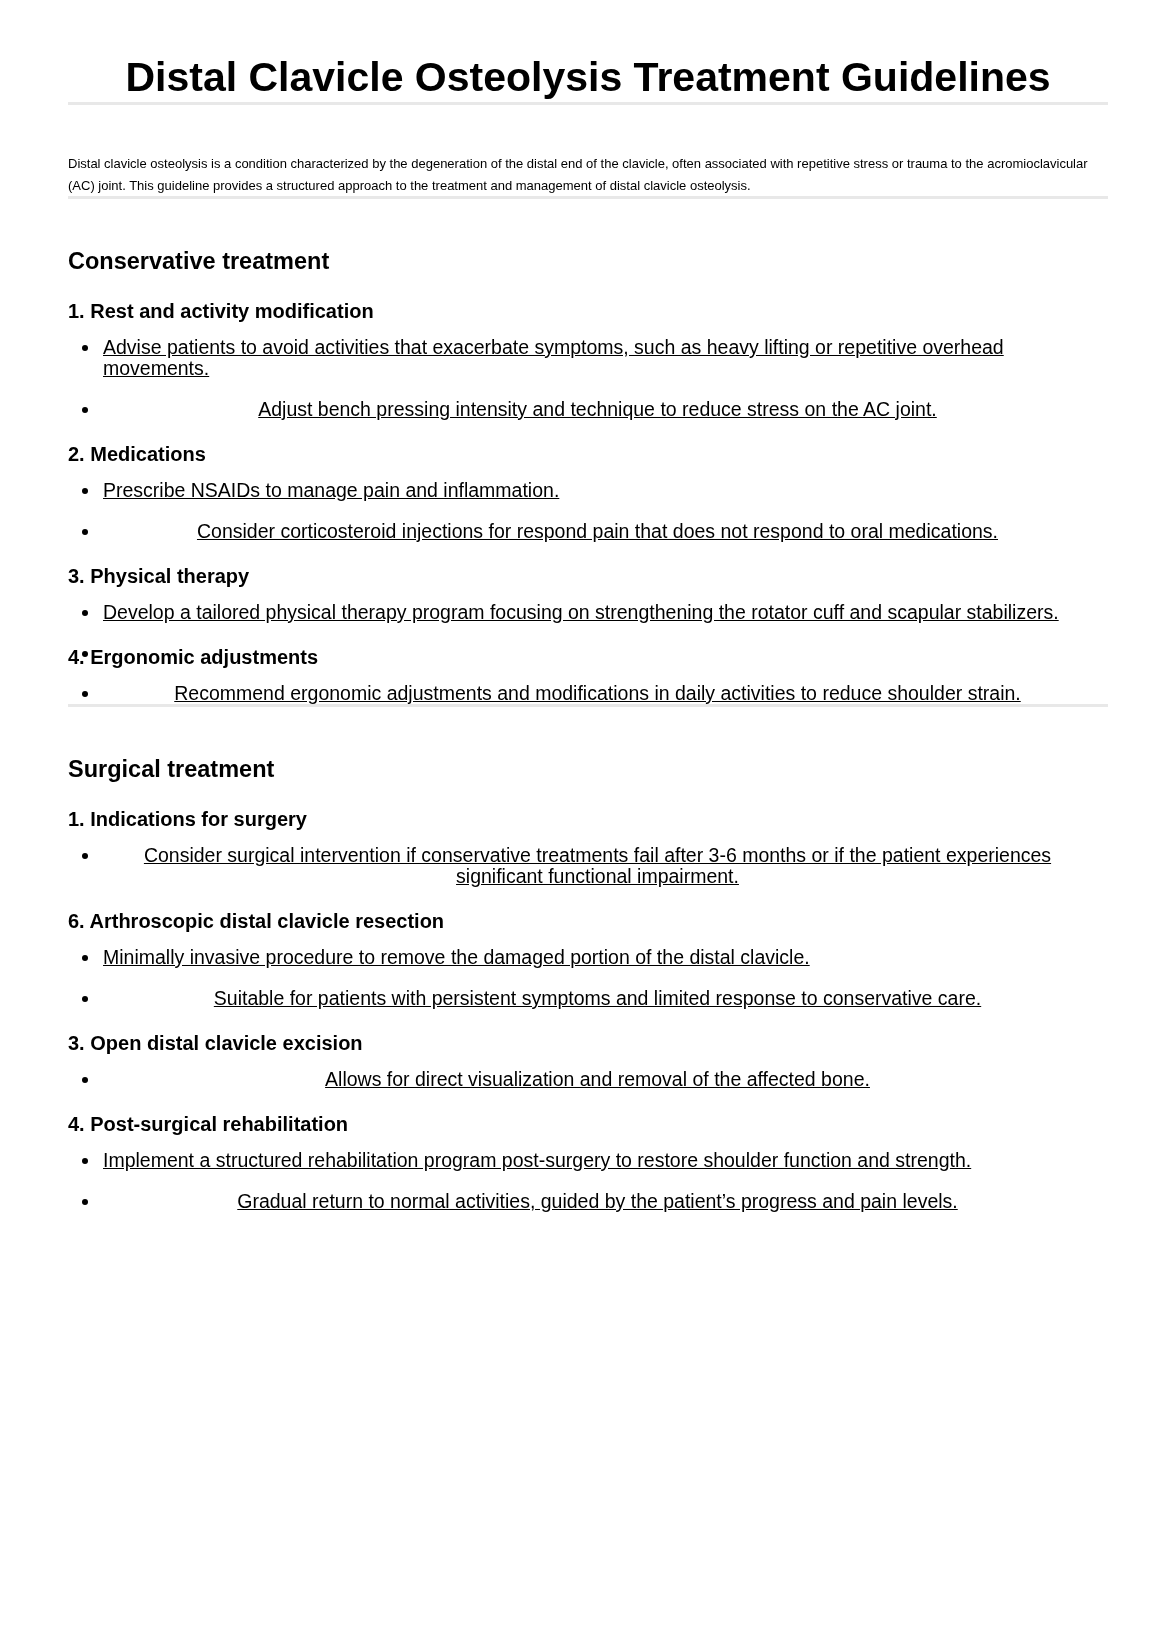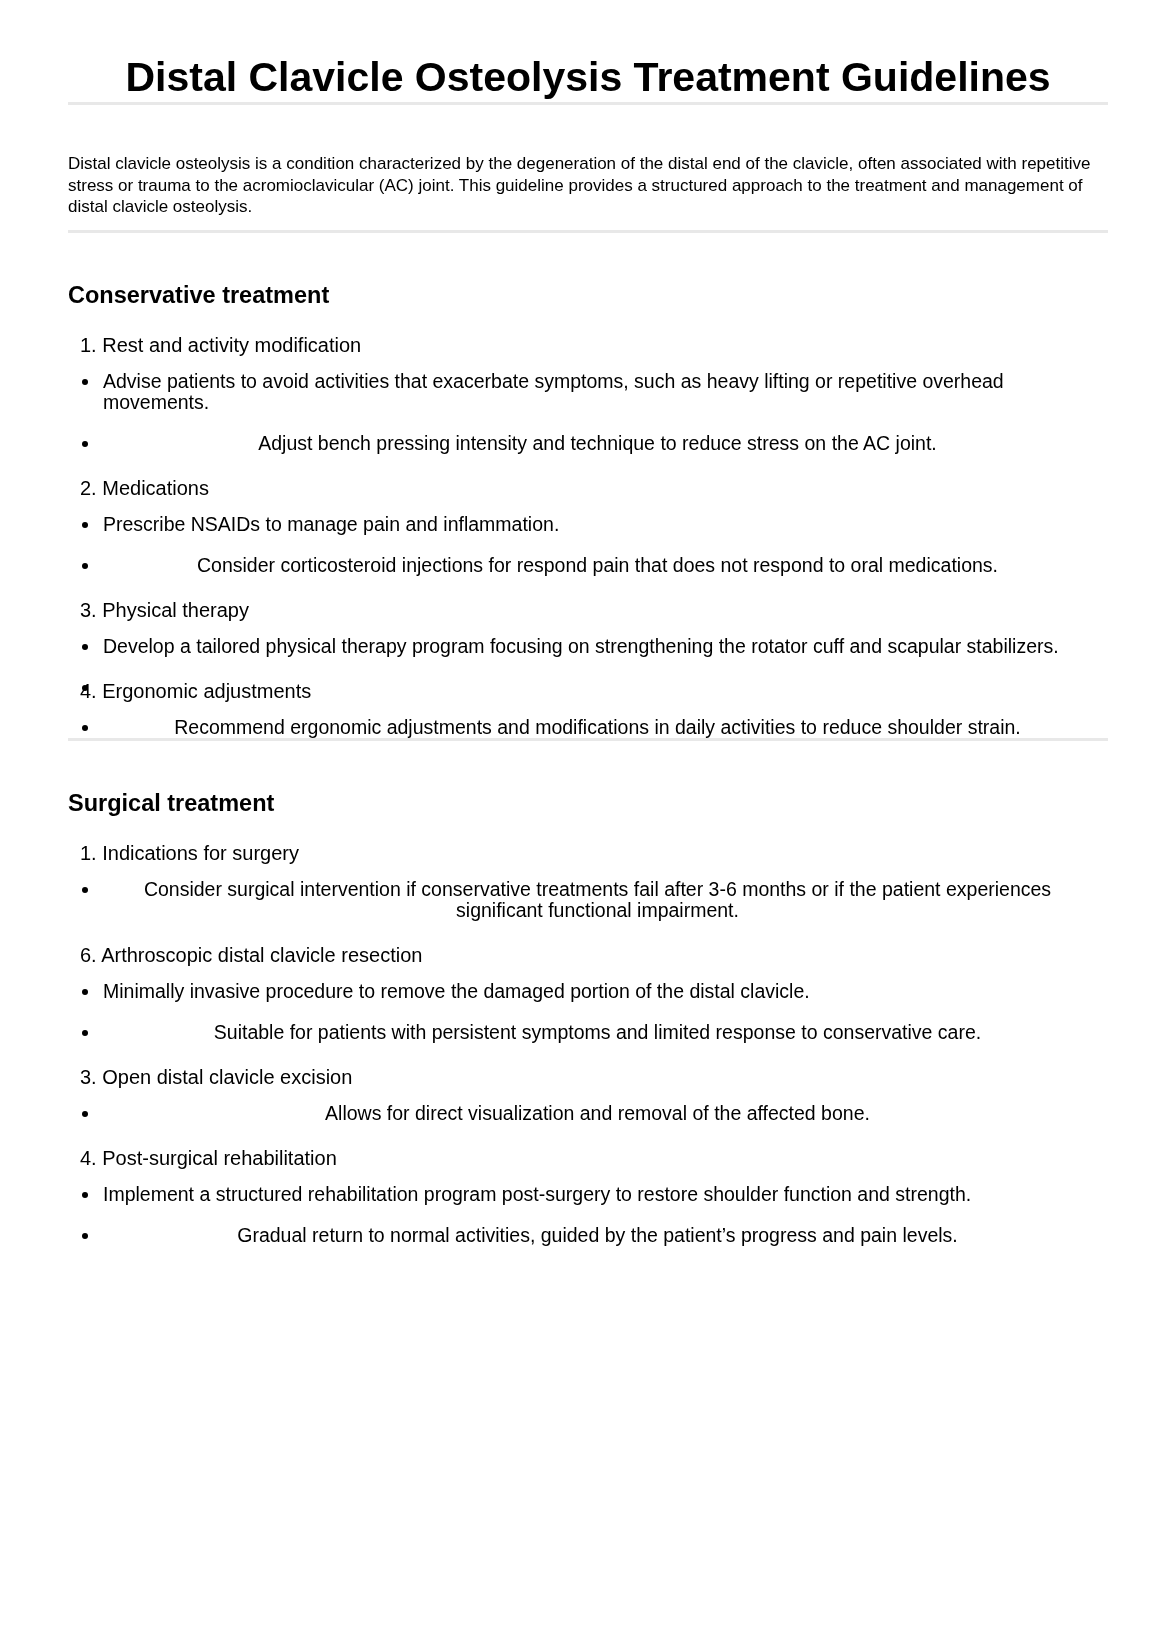--- a/index.html
+++ b/index.html
@@ -26,42 +26,43 @@
       line-height: 50px;
     }
     hr.sep {
       border: none;
       height: 3px;
       background: #e8e8e8;
       margin: 0;
     }
     .sep-top { margin-top: 44px; }
     .intro {
-      font-size: 17px;
+      font-size: 13px;
       line-height: 21.5px;
-      margin: 48px 0 12px 0;
+      margin: 48px 0 0 0;
     }
     .sep-intro { margin-top: 48px; }
     h2.section-title {
       font-size: 23.5px;
       font-weight: bold;
       margin: 48px 0 0 0;
       line-height: 28px;
     }
     h3.sub-title {
       font-size: 20px;
-      font-weight: normal;
-      margin: 22px 0 0 12px;
+      font-weight: bold;
+      margin: 22px 0 0 0;
       line-height: 24px;
     }
     h3.sub-title.first { margin-top: 24px; }
     ul.bullets {
       margin: 14px 16px 0 0;
       padding-left: 35px;
       list-style: none;
+      text-decoration: underline;
     }
     ul.bullets li {
       position: relative;
       font-size: 19.5px;
       line-height: 21px;
       margin-bottom: 20px;
     }
     ul.bullets li:last-child { margin-bottom: 0; text-align: center; }
     ul.bullets li .bullet-icon {
       position: absolute;

